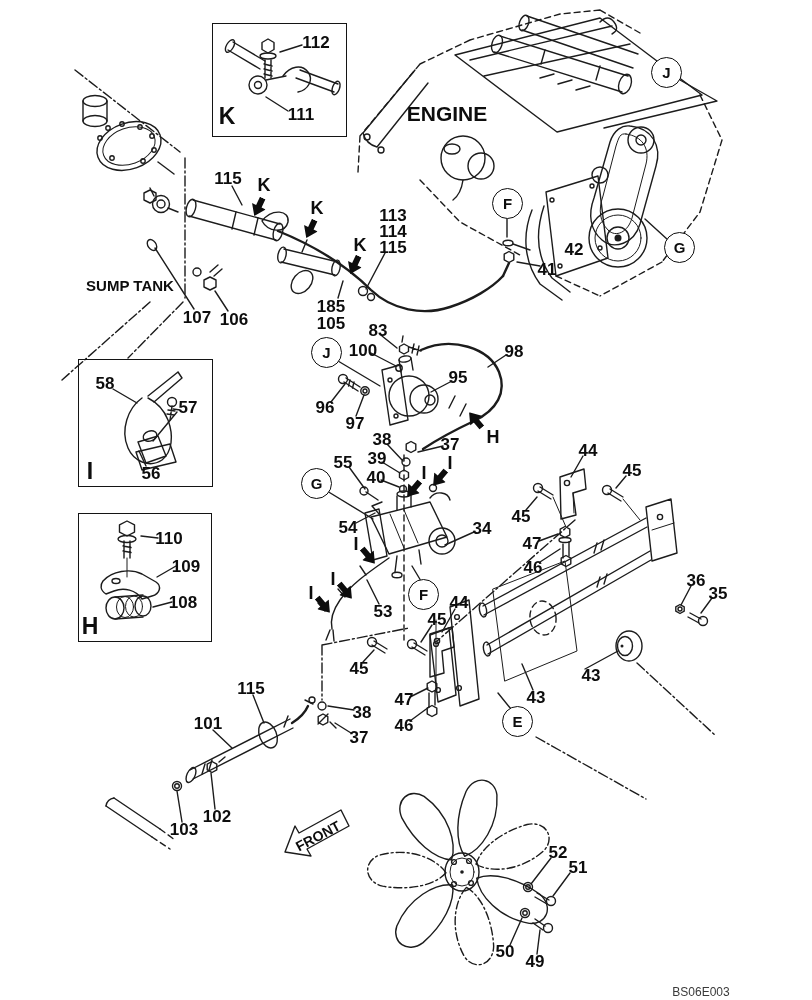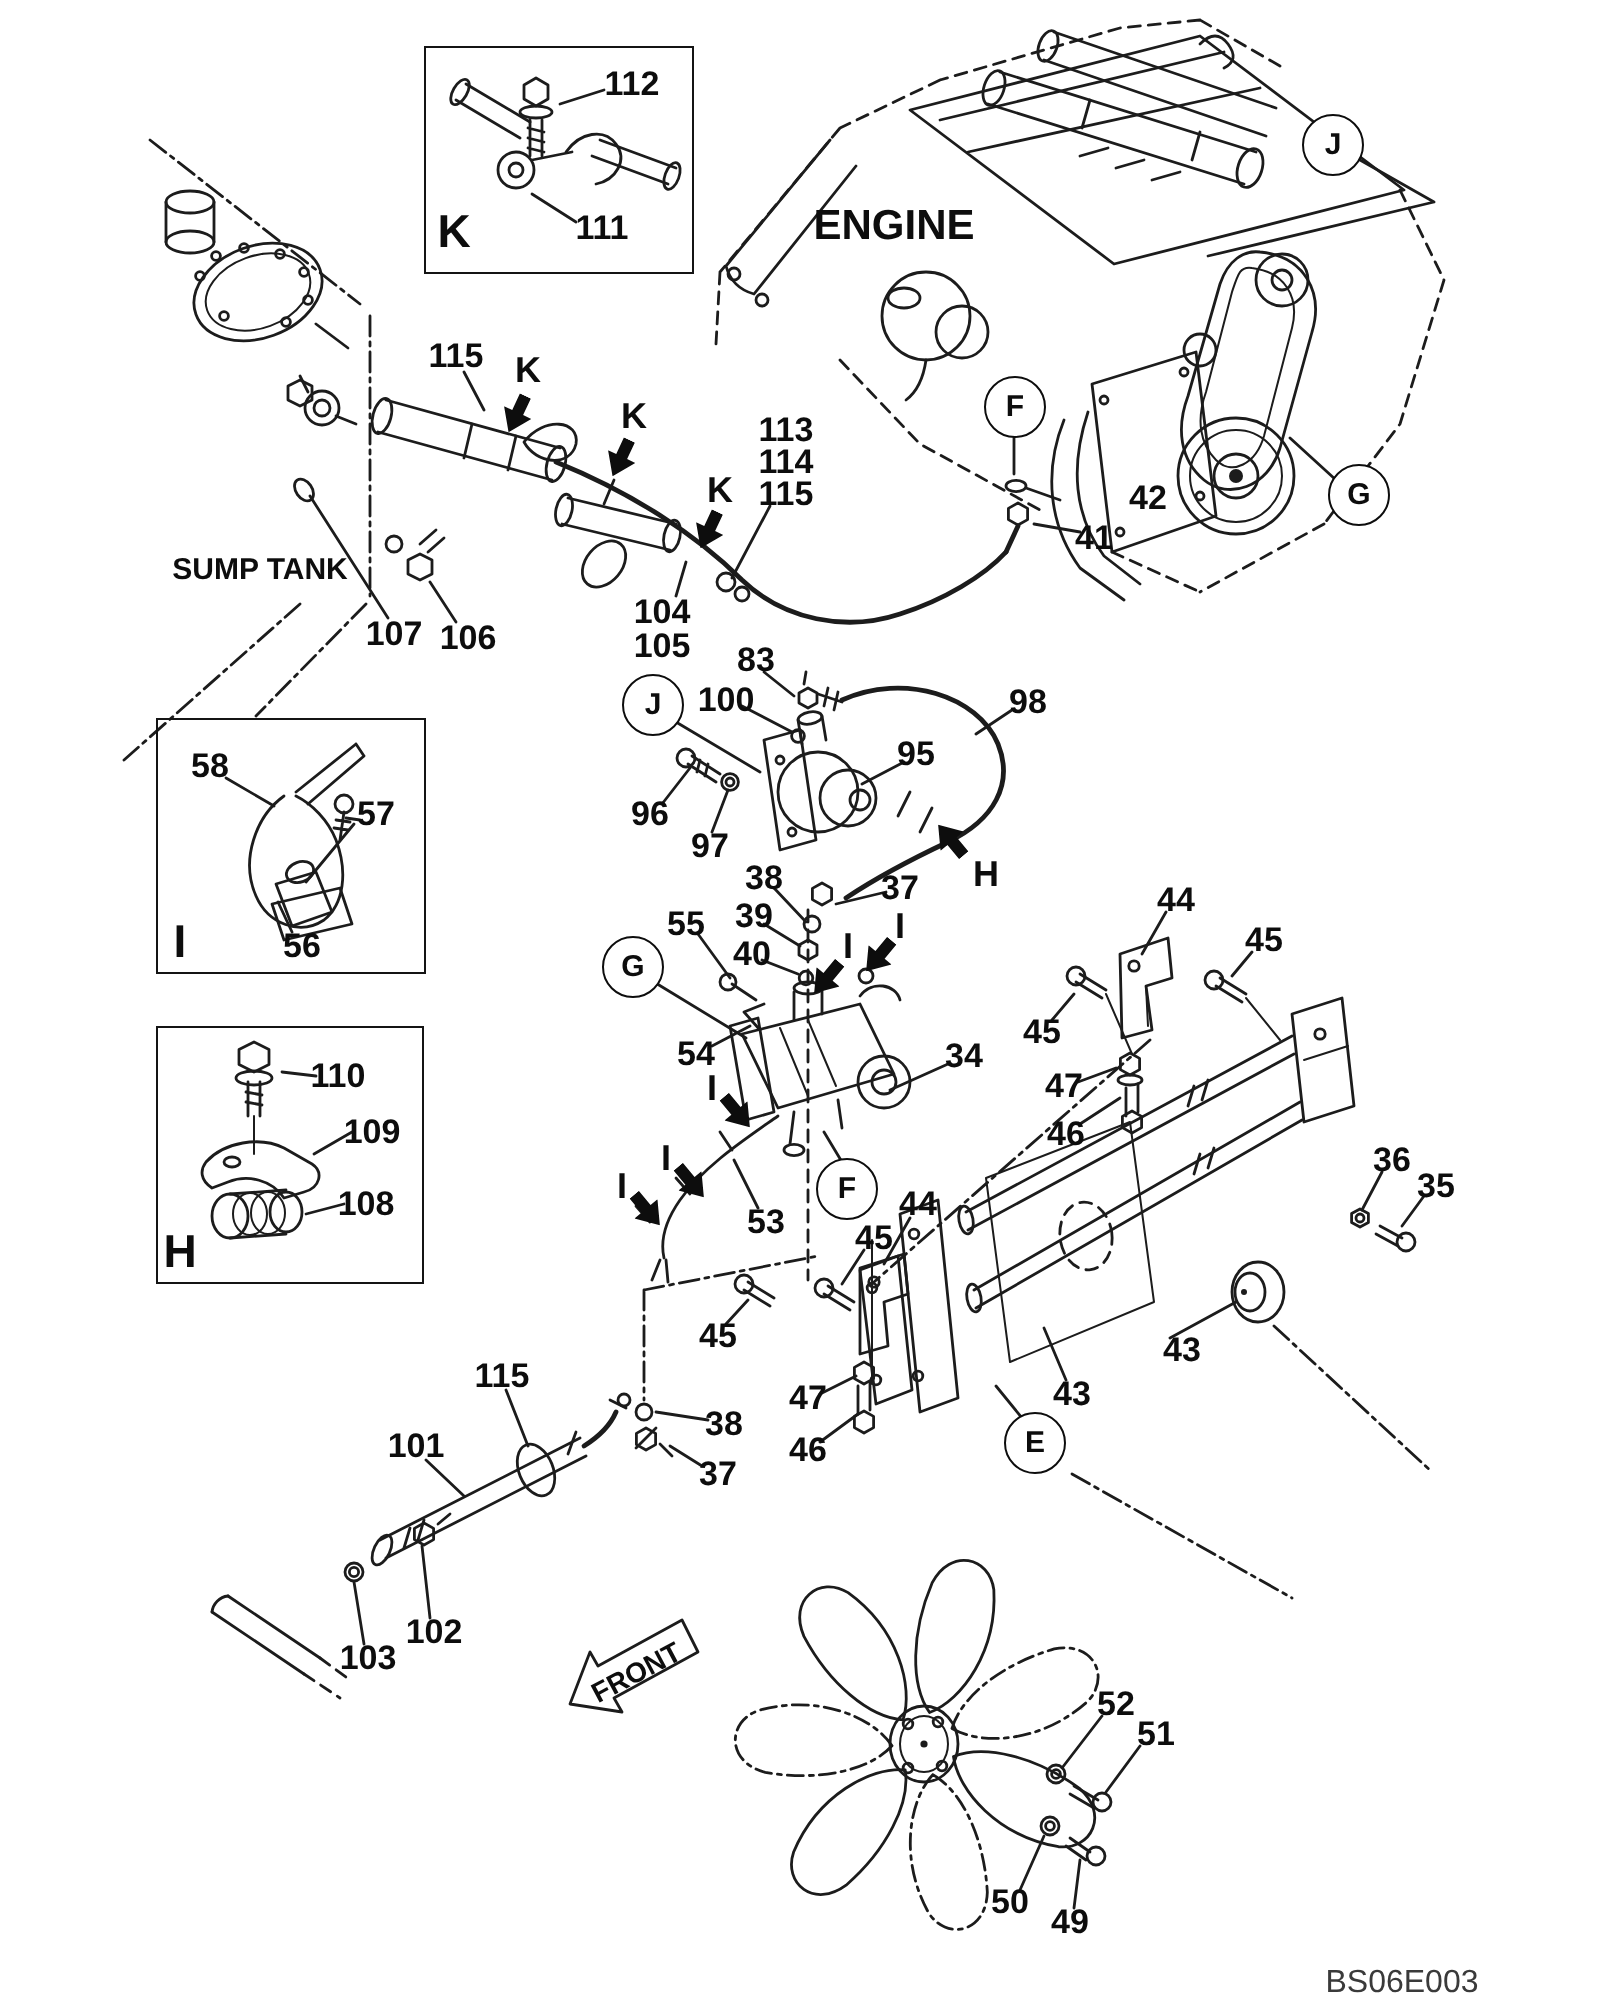--- a/index.html
+++ b/index.html
@@ -314,21 +314,21 @@
     <path d="M551,858 L531,884 M570,873 L553,896 M510,945 L522,918 M537,954 L540,930"></path>
     <path d="M113,389 L137,403 M180,410 L173,409 M177,412 L153,441 M146,466 L139,451"></path>
     <path d="M158,538 L141,536 M176,566 L157,577 M172,602 L153,607"></path>
   </g>
 </svg>
 
 <div id="labels">
       <div class="text-label" style="left: 447px; top: 113px; font-size: 21px; font-weight: bold; transform: translate(-50%, -50%) rotate(0deg);">ENGINE</div>
       <div class="text-label" style="left: 130px; top: 285px; font-size: 15px; font-weight: bold; transform: translate(-50%, -50%) rotate(0deg);">SUMP TANK</div>
       <div class="text-label" style="left: 318px; top: 836px; font-size: 14px; font-weight: bold; transform: translate(-50%, -50%) rotate(-28deg);">FRONT</div>
-      <div class="text-label" style="left: 701px; top: 992px; font-size: 16px; font-weight: normal; color: rgb(58, 58, 58); transform: translate(-50%, -50%) rotate(0deg);">BS06E003</div>
+      <div class="text-label" style="left: 701px; top: 992px; font-size: 12px; font-weight: normal; color: rgb(58, 58, 58); transform: translate(-50%, -50%) rotate(0deg);">BS06E003</div>
       <div class="inset-box" style="left: 212px; top: 23px; width: 133px; height: 112px;"></div>
       <div class="inset-letter" style="left: 227px; top: 116px;">K</div>
       <div class="inset-box" style="left: 78px; top: 359px; width: 133px; height: 126px;"></div>
       <div class="inset-letter" style="left: 90px; top: 471px;">I</div>
       <div class="inset-box" style="left: 78px; top: 513px; width: 132px; height: 127px;"></div>
       <div class="inset-letter" style="left: 90px; top: 626px;">H</div>
       <div class="balloon" style="left: 666px; top: 72px;">J</div>
       <div class="balloon" style="left: 679px; top: 247px;">G</div>
       <div class="balloon" style="left: 507px; top: 203px;">F</div>
       <div class="balloon" style="left: 326px; top: 352px;">J</div>
@@ -354,21 +354,21 @@
       <div class="marker-letter" style="left: 311px; top: 593px;">I</div>
       <div class="block-arrow" style="left: 323px; top: 605px; transform: rotate(-40deg);"></div>
       <div class="callout" style="left: 316px; top: 42px;">112</div>
       <div class="callout" style="left: 301px; top: 114px;">111</div>
       <div class="callout" style="left: 228px; top: 178px;">115</div>
       <div class="callout" style="left: 393px; top: 215px;">113</div>
       <div class="callout" style="left: 393px; top: 231px;">114</div>
       <div class="callout" style="left: 393px; top: 247px;">115</div>
       <div class="callout" style="left: 197px; top: 317px;">107</div>
       <div class="callout" style="left: 234px; top: 319px; text-align: right;">106</div>
-      <div class="callout" style="left: 331px; top: 306px;">104</div>
+      <div class="callout" style="left: 331px; top: 306px;">185</div>
       <div class="callout" style="left: 331px; top: 323px;">105</div>
       <div class="callout" style="left: 537px; top: 249px; margin-left: 37px;">42</div>
       <div class="callout" style="left: 547px; top: 269px;">41</div>
       <div class="callout" style="left: 378px; top: 330px;">83</div>
       <div class="callout" style="left: 363px; top: 350px;">100</div>
       <div class="callout" style="left: 514px; top: 351px;">98</div>
       <div class="callout" style="left: 458px; top: 377px;">95</div>
       <div class="callout" style="left: 325px; top: 407px;">96</div>
       <div class="callout" style="left: 355px; top: 423px;">97</div>
       <div class="callout" style="left: 382px; top: 439px;">38</div>

